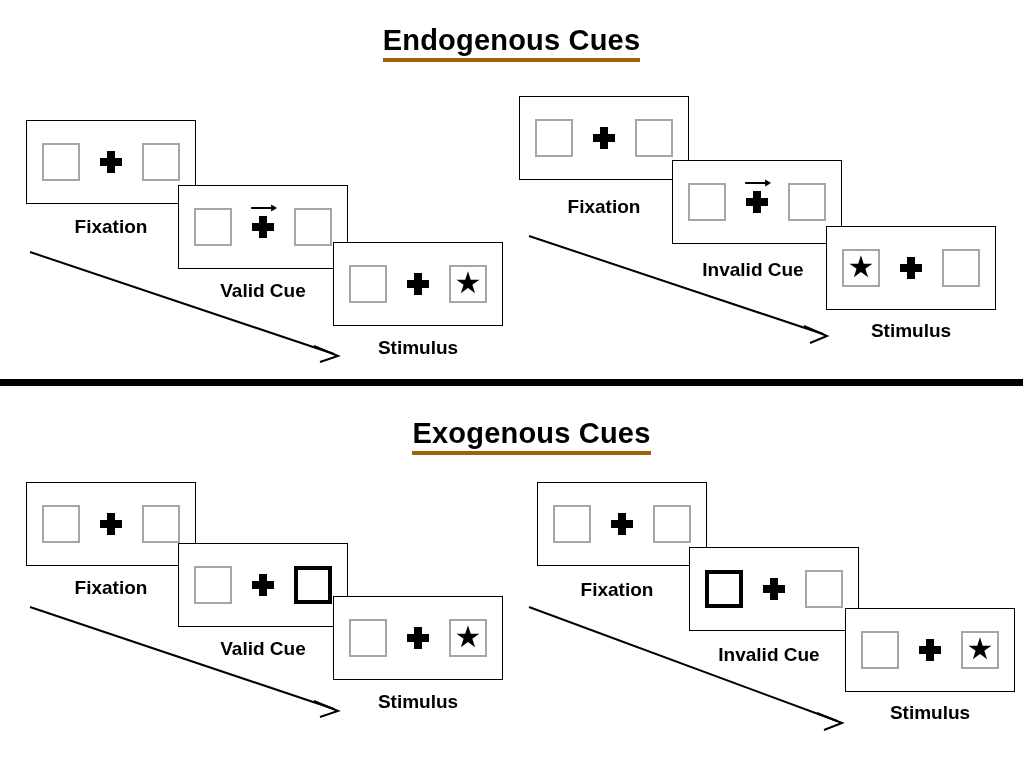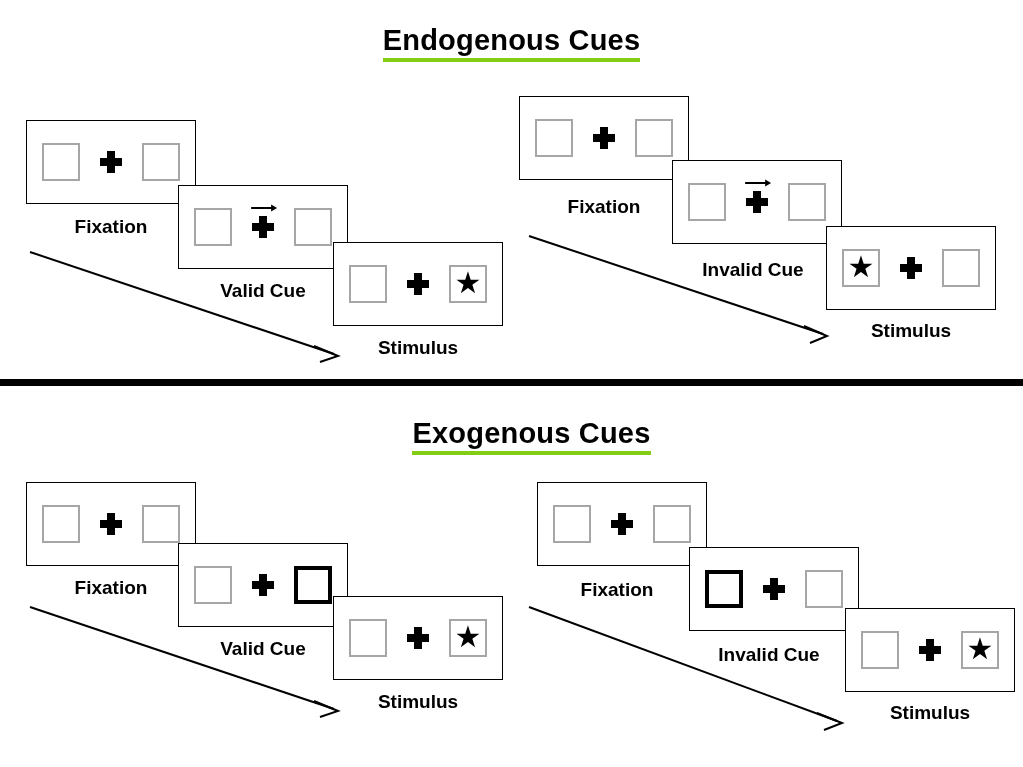--- a/index.html
+++ b/index.html
@@ -18,21 +18,21 @@
     position:absolute;
     left:0;width:1023px;
     text-align:center;
     font-size:29px;
     font-weight:bold;
     color:#000;
     letter-spacing:0.2px;
   }
   .section-title span{
     display:inline-block;
-    border-bottom:4px solid #84cc16;
+    border-bottom:4px solid #a16207;
     padding-bottom:1px;
   }
 
   .divider{
     position:absolute;
     left:0;top:379px;
     width:1023px;height:7px;
     background:#000;
   }
 

